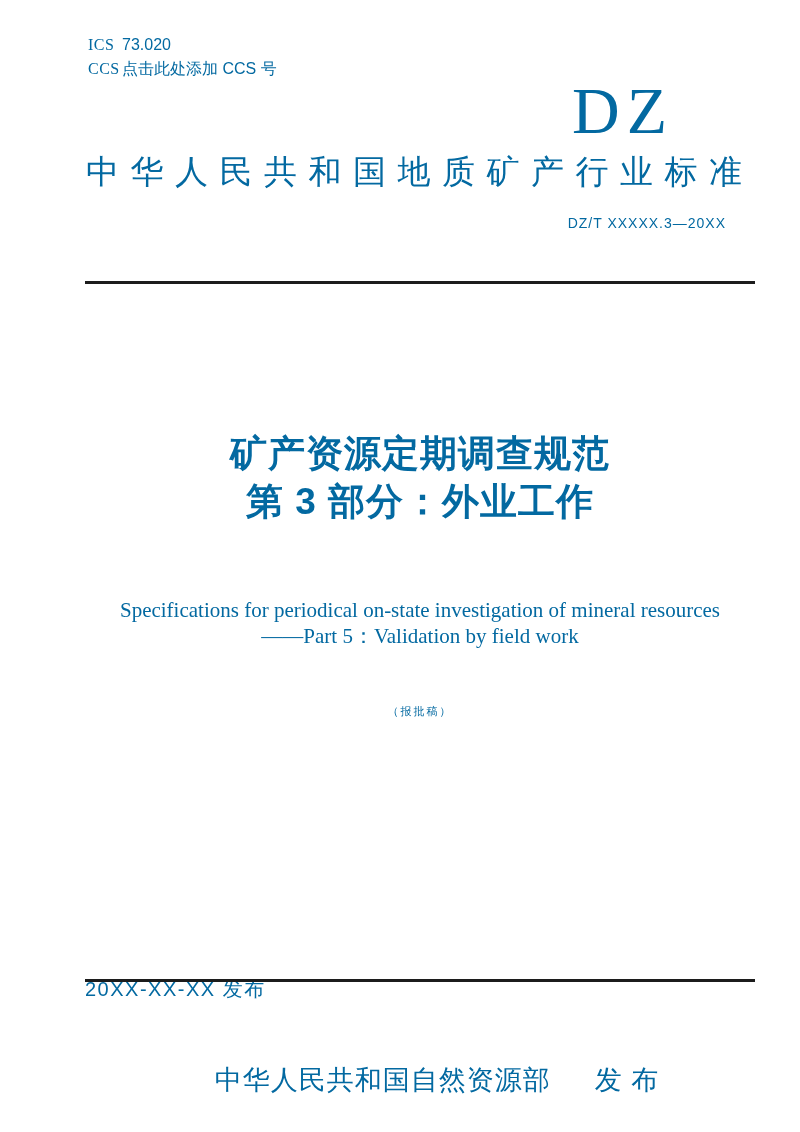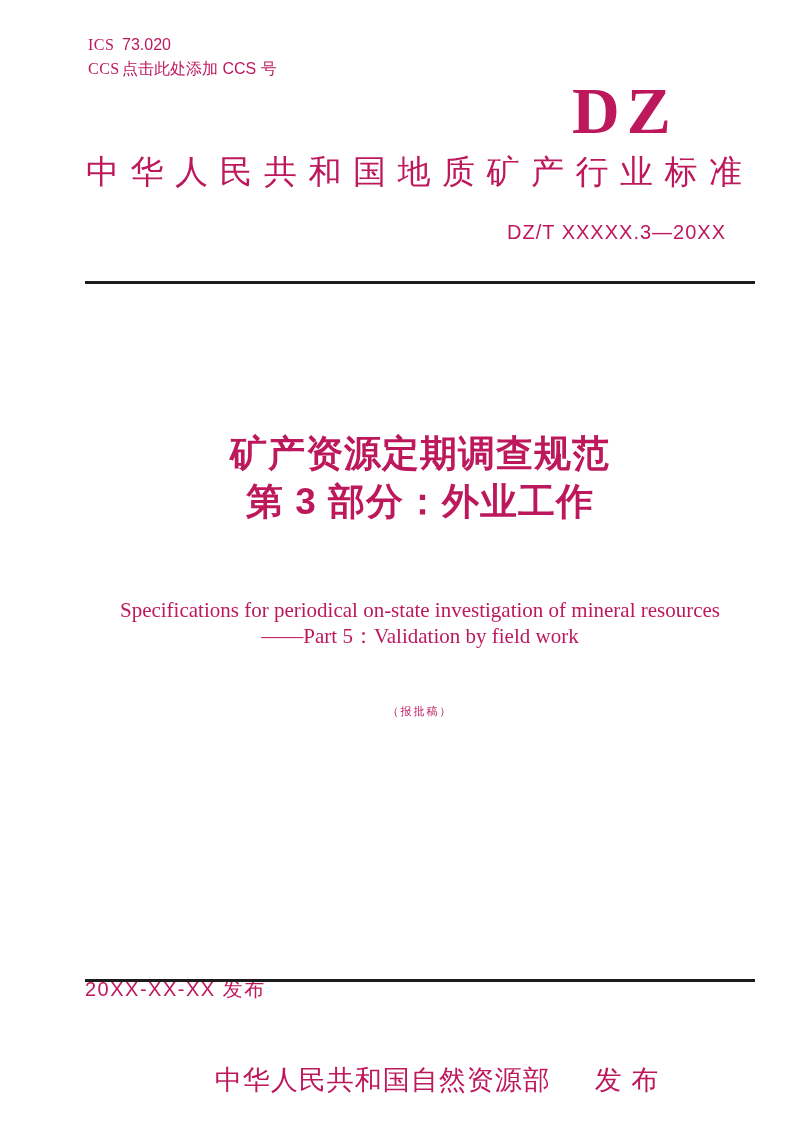--- a/index.html
+++ b/index.html
@@ -5,21 +5,21 @@
   html, body {
     margin: 0;
     padding: 0;
     background: #ffffff;
   }
   .page {
     position: relative;
     width: 800px;
     height: 1132px;
     background: #ffffff;
-    color: #be185d;
+    color: #0369a1;
     font-family: "Liberation Sans", sans-serif;
     overflow: hidden;
   }
   
   .ics-block {
     position: absolute;
     left: 88px;
     top: 33px;
     font-size: 16px;
     line-height: 24px;
@@ -32,21 +32,21 @@
   }
   .code-value {
     font-family: "Liberation Sans", sans-serif;
   }
   
   .dz-logo {
     position: absolute;
     left: 572px;
     top: 78px;
     font-family: "Liberation Serif", serif;
-    font-weight: bold;
+    font-weight: normal;
     font-size: 66px;
     line-height: 1;
     letter-spacing: 7px;
   }
   
   .std-name {
     position: absolute;
     left: 86px;
     top: 150px;
     width: 662px;
@@ -55,23 +55,22 @@
     text-align: left;
     text-align-last: justify;
     letter-spacing: 6px;
     white-space: nowrap;
   }
   
   .std-number {
     position: absolute;
     right: 74px;
     top: 215px;
-    font-size: 20px;
+    font-size: 14px;
     letter-spacing: 1px;
-    margin-top: 6px;
   }
   
   .rule {
     position: absolute;
     left: 85px;
     width: 670px;
     height: 2.5px;
     background: #1c1c1c;
   }
   .rule-top { top: 281px; }

